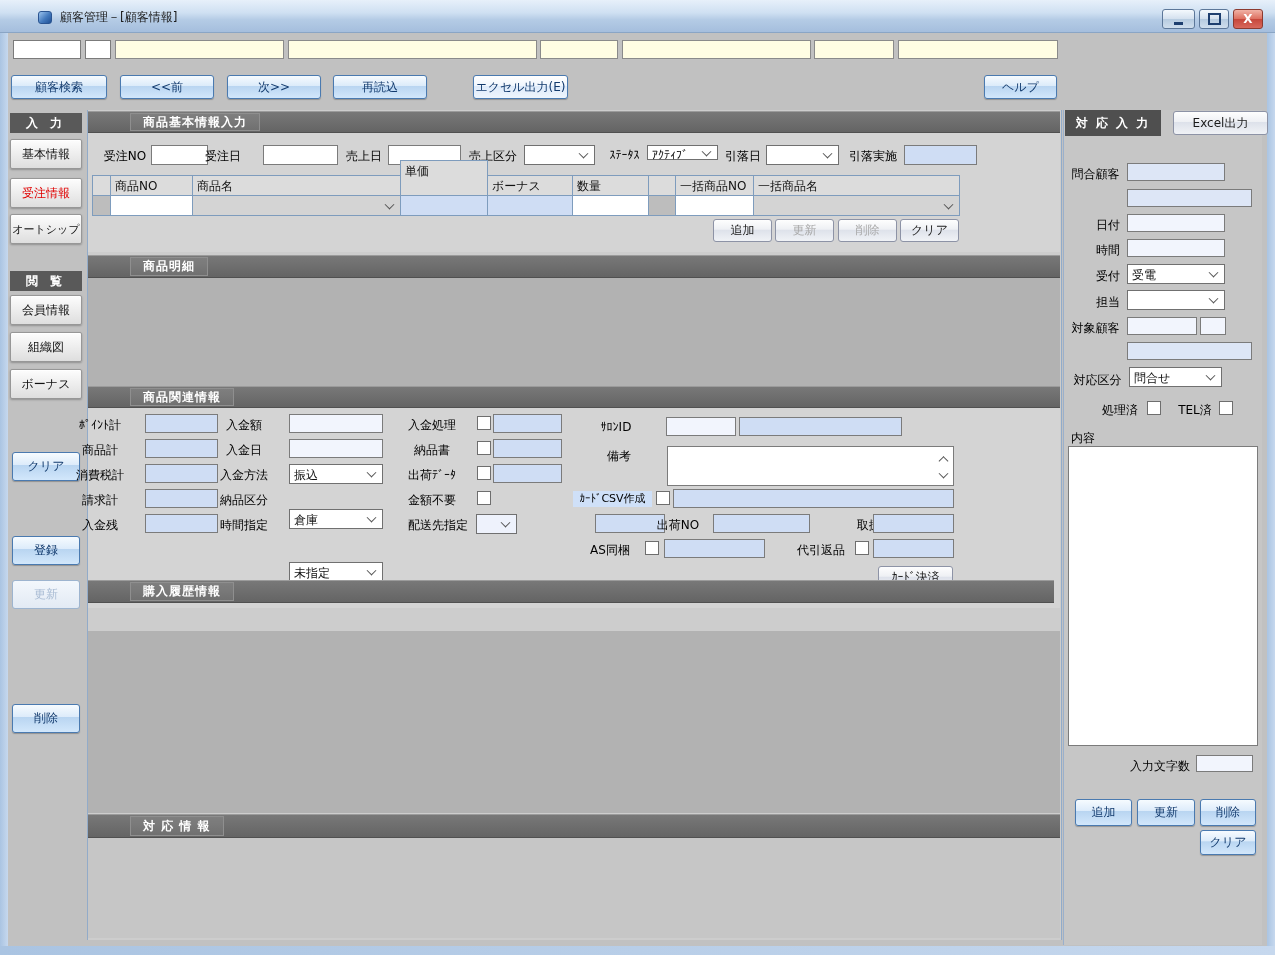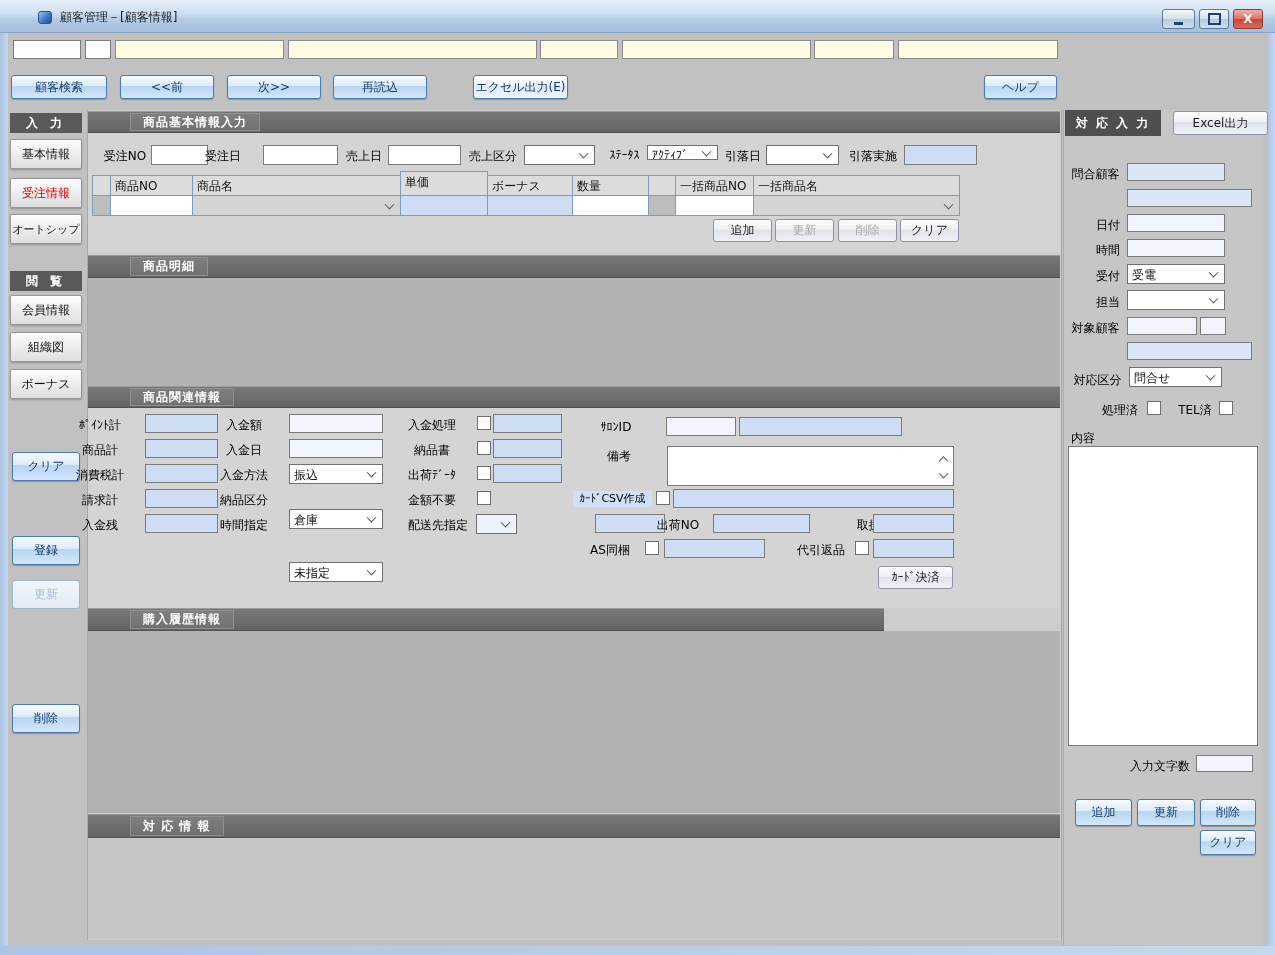--- a/index.html
+++ b/index.html
@@ -141,21 +141,21 @@
 <span class="abs lbl lblr" style="left:724px;top:148px;width:38px;">引落日</span>
 <div class="abs dd" style="left:766px;top:145px;width:73px;height:20px;">
     <span class="chev"></span>
   </div>
 <span class="abs lbl lblr" style="left:846px;top:148px;width:54px;">引落実施</span>
 <div class="abs fld blue" style="left:904px;top:145px;width:73px;height:20px;"></div>
 
 <div class="abs th" style="left:92px;top:175px;width:19px;height:21px;"></div>
 <div class="abs th" style="left:110px;top:175px;width:83px;height:21px;">商品NO</div>
 <div class="abs th" style="left:192px;top:175px;width:209px;height:21px;">商品名</div>
-<div class="abs th" style="left:400px;top:171px;width:88px;height:36px;">単価</div>
+<div class="abs th" style="left:400px;top:160px;width:88px;height:36px;">単価</div>
 <div class="abs th" style="left:487px;top:175px;width:86px;height:21px;">ボーナス</div>
 <div class="abs th" style="left:572px;top:175px;width:77px;height:21px;">数量</div>
 <div class="abs th" style="left:648px;top:175px;width:28px;height:21px;"></div>
 <div class="abs th" style="left:675px;top:175px;width:79px;height:21px;">一括商品NO</div>
 <div class="abs th" style="left:753px;top:175px;width:207px;height:27px;">一括商品名</div>
 
 <div class="abs td" style="left:92px;top:195px;width:19px;height:21px;background:#bdbdbd;"></div>
 <div class="abs td" style="left:110px;top:195px;width:83px;height:21px;background:#fff;"></div>
 <div class="abs td" style="left:192px;top:195px;width:209px;height:21px;background:#d4d4d4;">
     <span class="chev"></span>
@@ -248,21 +248,21 @@
 <span class="abs lbl lblr" style="left:848px;top:517px;width:60px;">取扱NO</span>
 <div class="abs fld blue" style="left:873px;top:514px;width:81px;height:19px;"></div>
 <span class="abs lbl lblr" style="left:580px;top:542px;width:60px;">AS同梱</span>
 <div class="abs cb" style="left:645px;top:541px;"></div>
 <div class="abs fld blue" style="left:664px;top:539px;width:101px;height:19px;"></div>
 <span class="abs lbl lblr" style="left:791px;top:542px;width:60px;">代引返品</span>
 <div class="abs cb" style="left:855px;top:541px;"></div>
 <div class="abs fld blue" style="left:873px;top:539px;width:81px;height:19px;"></div>
 <div class="abs gbtn" style="left:878px;top:566px;width:75px;height:23px;">ｶｰﾄﾞ決済</div>
 
-<div class="abs shdr" style="left:88px;top:608px;width:796px;height:23px;font-family:Liberation Serif, serif;">
+<div class="abs shdr" style="left:88px;top:580px;width:966px;height:23px;font-family:Liberation Serif, serif;">
   <span class="stitle">購入履歴情報</span>
 </div>
 <div class="abs darkarea" style="left:88px;top:631px;width:972px;height:182px;"></div>
 
 <div class="abs shdr" style="left:88px;top:814px;width:972px;height:24px;">
   <span class="stitle">対 応 情 報</span>
 </div>
 <div class="abs" style="left:88px;top:838px;width:972px;height:100px;background:#c6c6c6;"></div>
 
 <div class="abs panelbg" style="left:1063px;top:110px;width:199px;height:835px;"></div>

